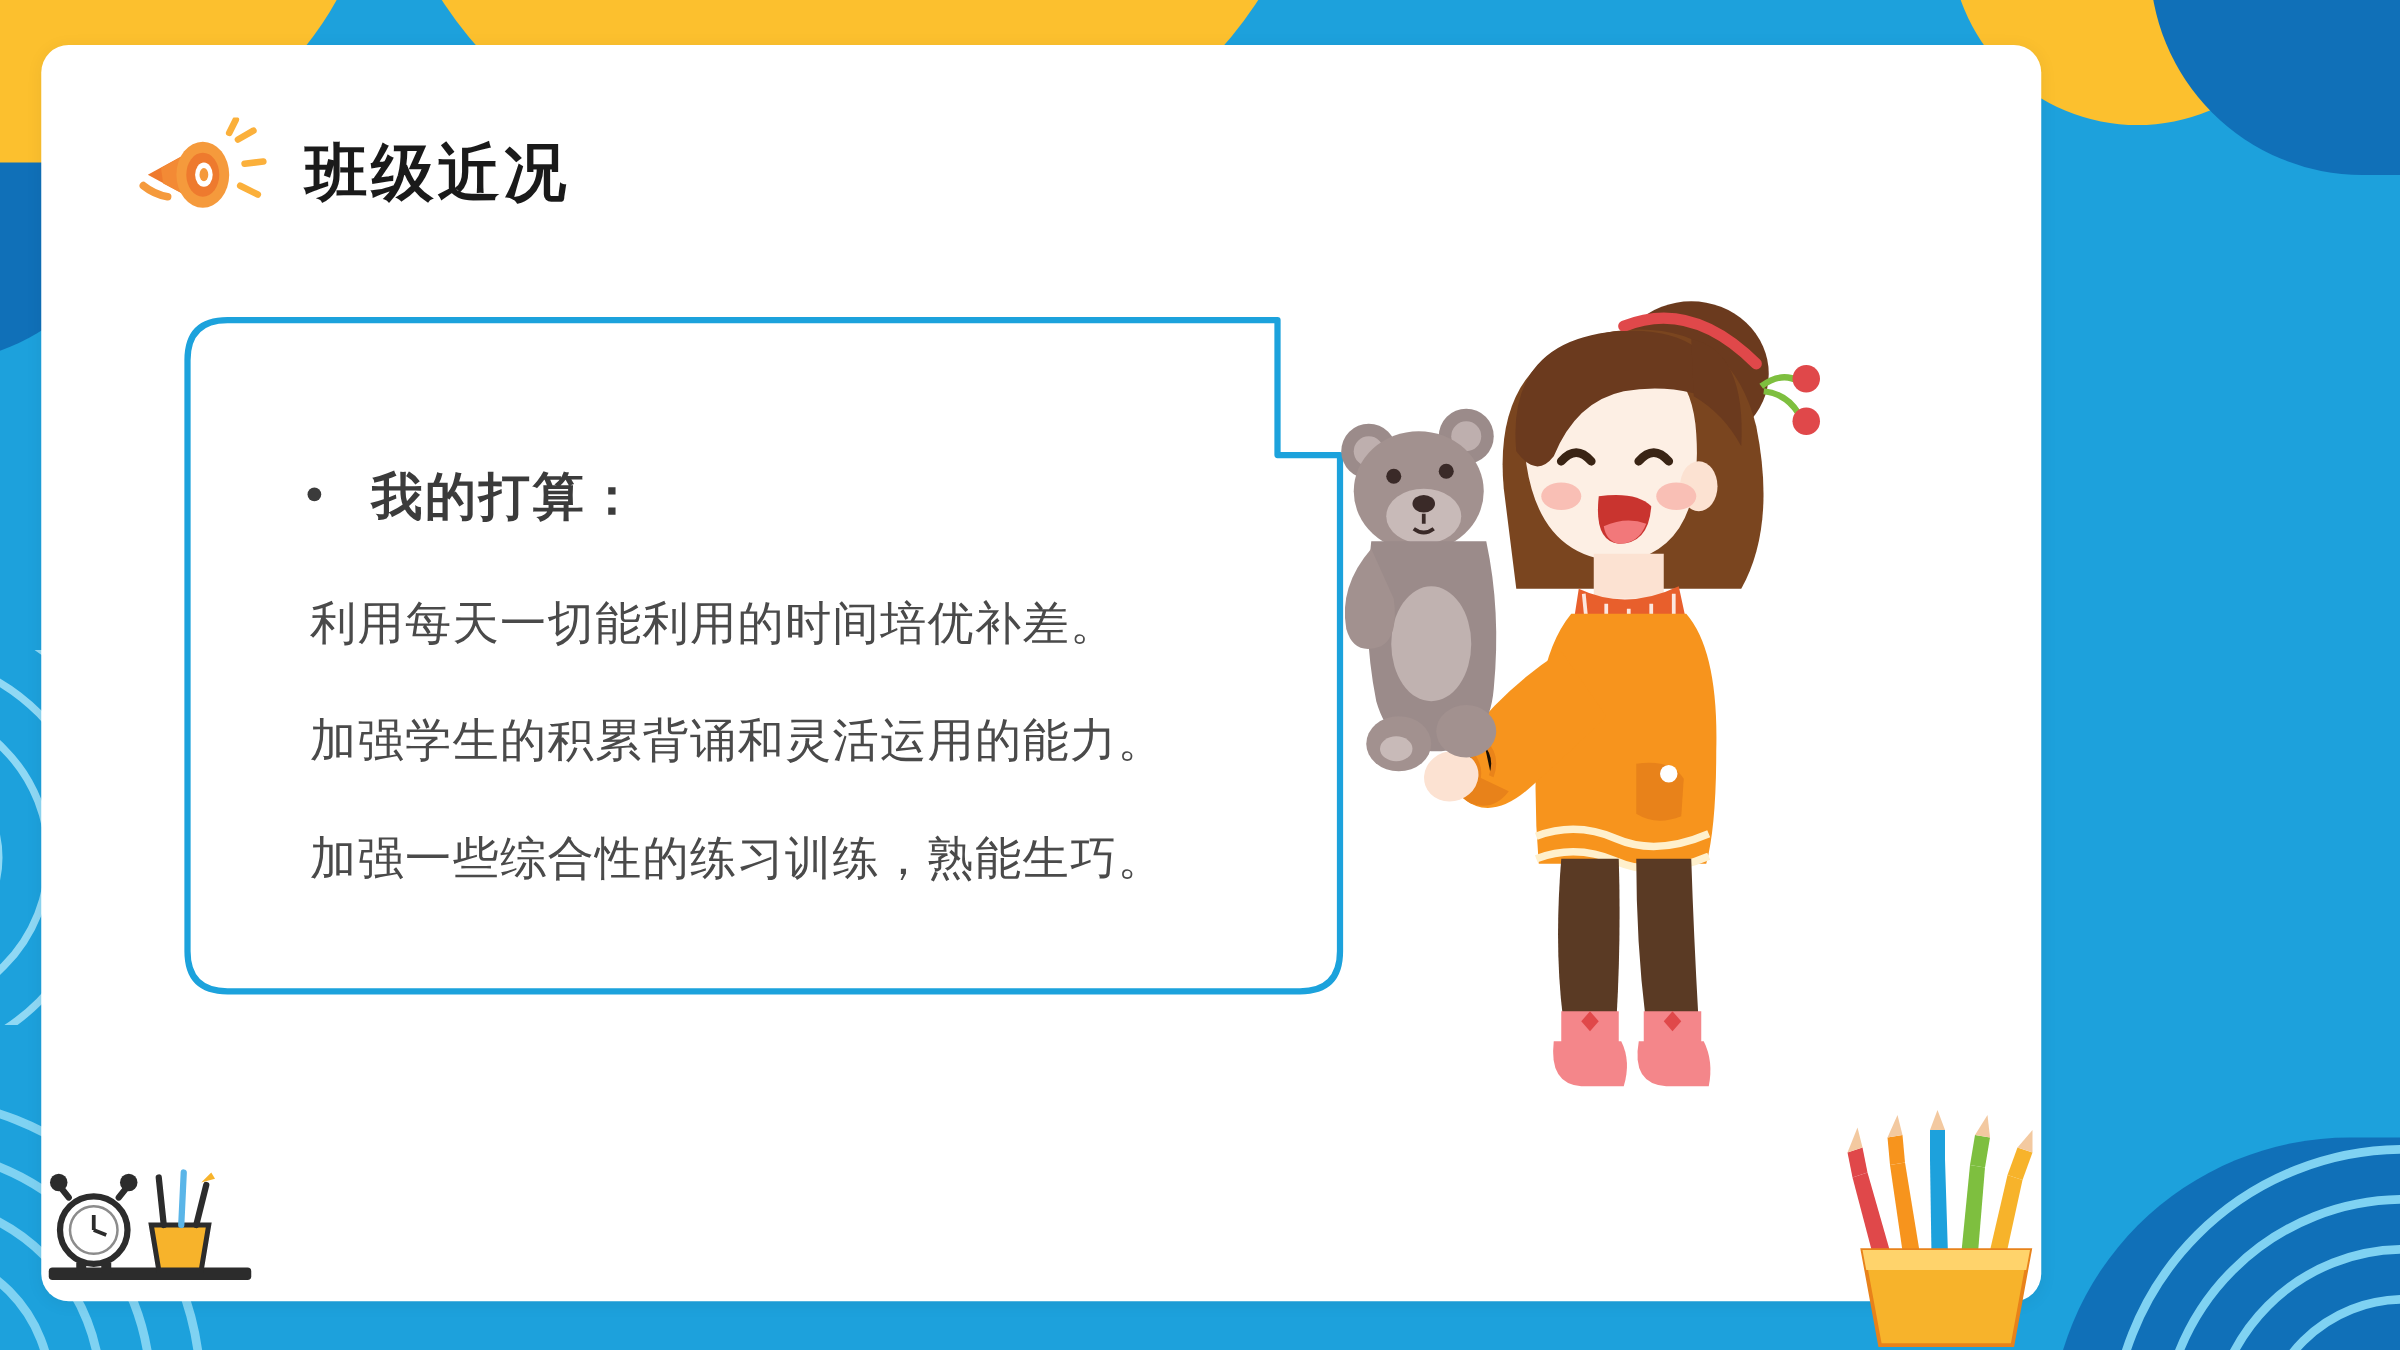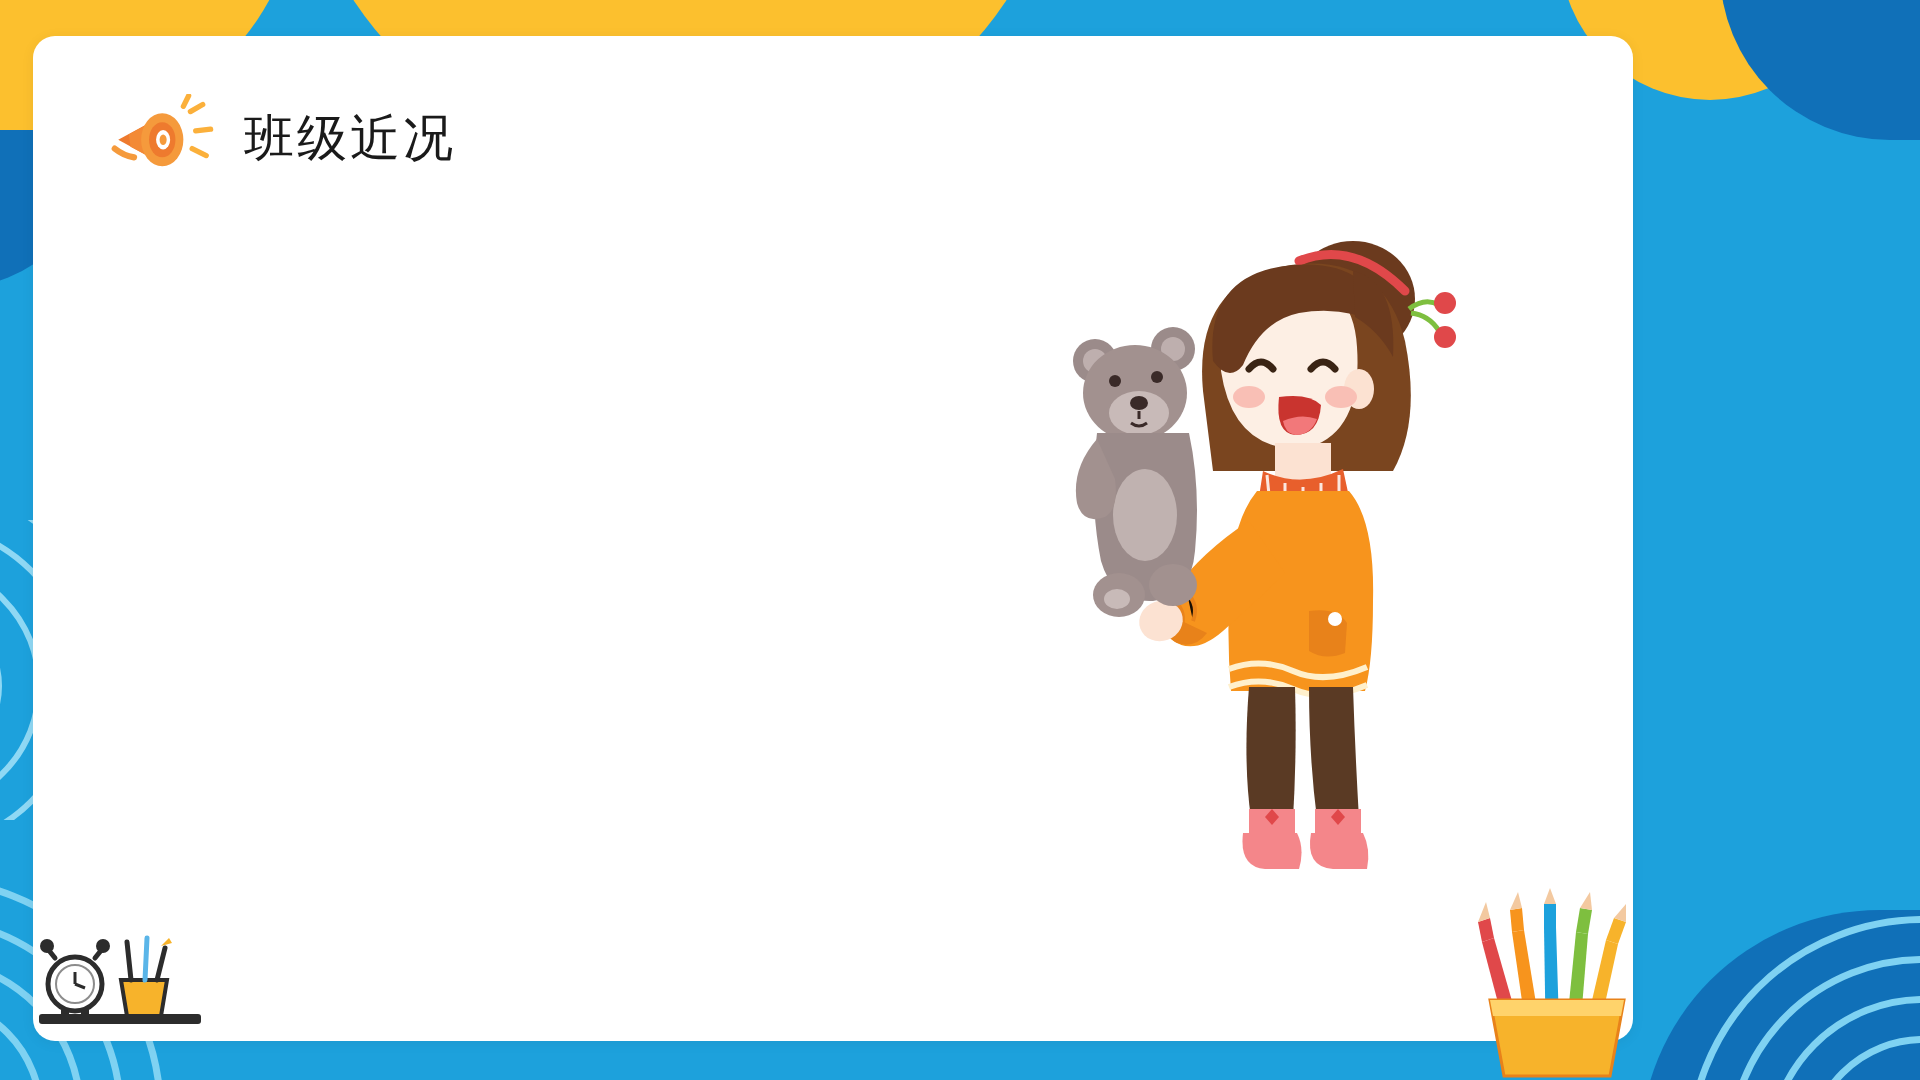--- a/index.html
+++ b/index.html
@@ -148,21 +148,21 @@
   }
   .megaphone-icon {
     width: 108px;
     height: 88px;
     flex: 0 0 auto;
   }
   .header-title {
     font-size: 50px;
     color: #1A1A1A;
     letter-spacing: 3px;
-    font-weight: 400;
+    font-weight: 700;
     white-space: nowrap;
   }
 
   
   #contentBox {
     position: absolute;
     left: 113px;
     top: 216px;
     width: 930px;
     height: 545px;
@@ -296,20 +296,38 @@
         <g stroke="#FBB03B" stroke-width="6" stroke-linecap="round">
           <line x1="90" y1="20" x2="104" y2="12"></line>
           <line x1="96" y1="42" x2="113" y2="40"></line>
           <line x1="92" y1="62" x2="108" y2="70"></line>
           <line x1="82" y1="14" x2="88" y2="2"></line>
         </g>
       </svg>
       <div class="header-title">班级近况</div>
     </div>
 
+    <div id="contentBox">
+      <svg viewBox="0 0 930 545" preserveAspectRatio="none">
+        <path d="M 36 4 L 862 4 L 862 4 L 876 4 L 876 112 L 926 112 L 926 509 Q 926 541 894 541 L 36 541 Q 4 541 4 509 L 4 36 Q 4 4 36 4 Z" fill="none" stroke="#1CA2DC" stroke-width="5" stroke-linejoin="round"></path>
+      </svg>
+
+      <div class="content-inner">
+        <div class="bullet-row">
+          <span class="bullet-dot"></span>
+          <span class="bullet-title">我的打算：</span>
+        </div>
+
+        <div class="body-lines">
+          <div class="body-line">利用每天一切能利用的时间培优补差。</div>
+          <div class="body-line">加强学生的积累背诵和灵活运用的能力。</div>
+          <div class="body-line">加强一些综合性的练习训练，熟能生巧。</div>
+        </div>
+      </div>
+    </div>
 
     <svg id="girl" viewBox="0 0 430 660">
 
       <ellipse cx="300" cy="78" rx="62" ry="58" fill="#6B3A1E"></ellipse>
 
       <path d="M150 170 Q140 60 238 44 Q330 32 352 120 Q368 200 340 250 L160 250 Z" fill="#7A451F"></path>
 
       <path d="M246 40 Q300 18 352 70" stroke="#E0484A" stroke-width="9" fill="none" stroke-linecap="round"></path>
 
       <g>

